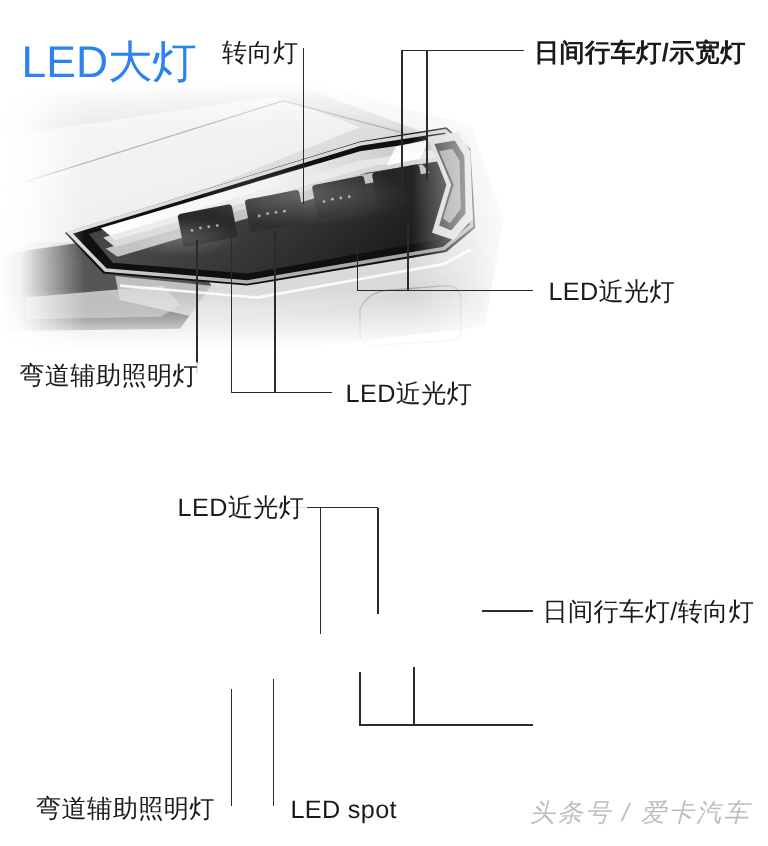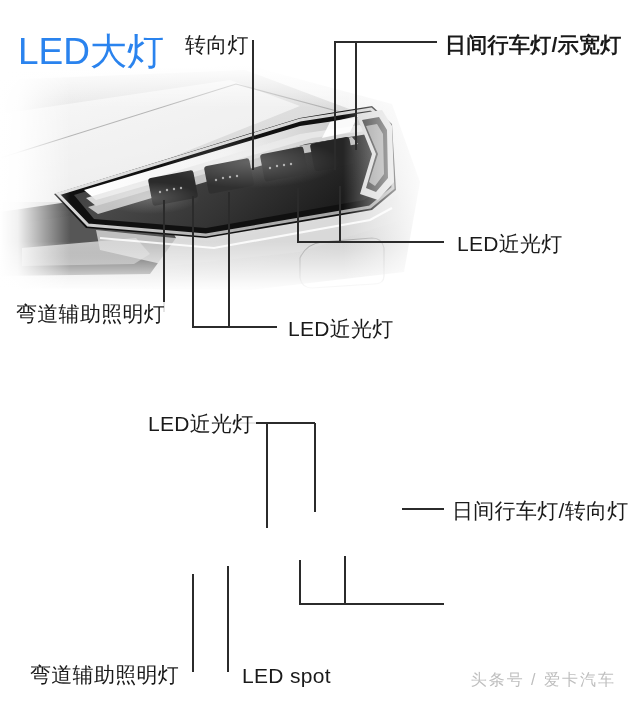--- a/index.html
+++ b/index.html
@@ -70,25 +70,26 @@
   
   #leaders{
     position:absolute;left:0;top:0;
     width:640px;height:705px;
     pointer-events:none;
   }
 
   
   #watermark{
     position:absolute;
-    right:24px;bottom:14px;
-    font-size:16px;
+    right:14px;bottom:14px;
+    font-size:21px;
     color:#b3b3b3;
     letter-spacing:2px;
     white-space:nowrap;
+    font-style:italic;
     opacity:.85;
   }
 </style>
 </head>
 <body>
 
 <div id="page">
 
   <div class="panel" id="panel-top">
 

